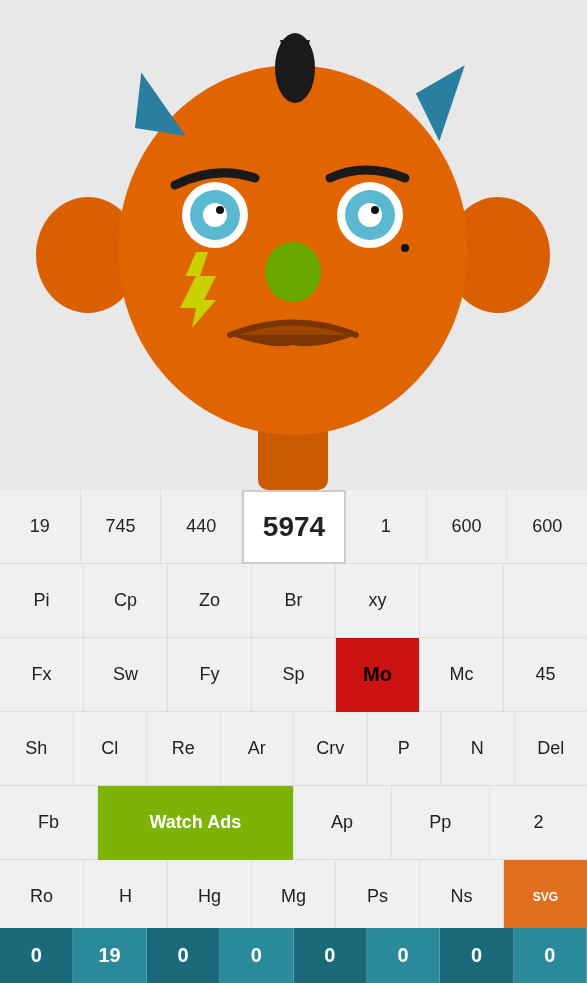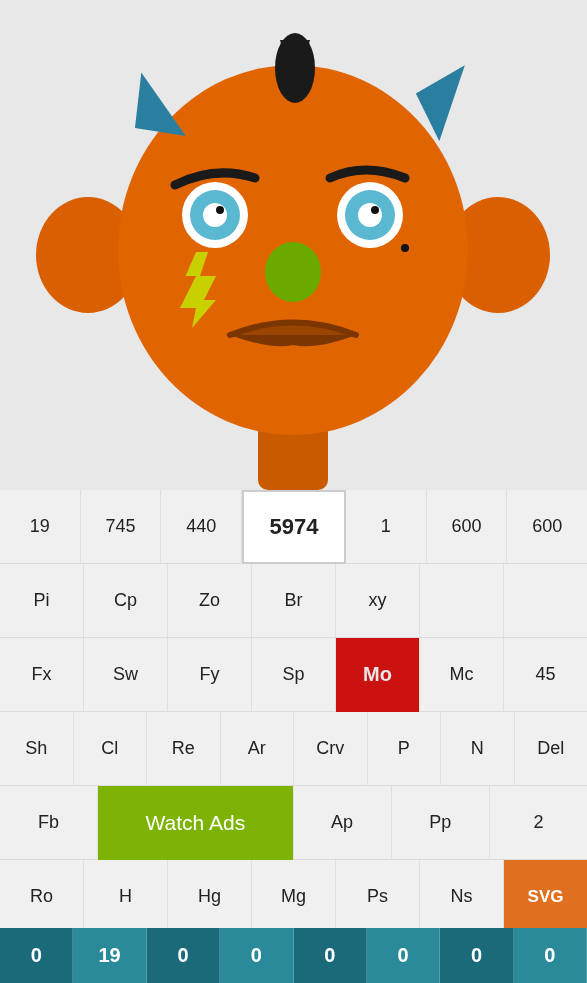--- a/index.html
+++ b/index.html
@@ -50,48 +50,48 @@
       color: #222;
       cursor: pointer;
       border-right: 1px solid #e0e0e0;
     }
 
     .grid-cell:last-child {
       border-right: none;
     }
 
     .cell-score {
-      font-size: 22px;
+      font-size: 28px;
       font-weight: bold;
       background: white;
       border: 2px solid #ccc;
       min-width: 80px;
       text-align: center;
       padding: 4px 10px;
     }
 
     .cell-red {
       background: #cc1111;
-      color: #e5e5e5;
+      color: #000000;
       font-weight: bold;
       font-size: 20px;
     }
 
     .cell-green {
       background: #7cb305;
       color: white;
-      font-weight: normal;
-      font-size: 21px;
+      font-weight: bold;
+      font-size: 18px;
     }
 
     .cell-orange {
       background: #e07020;
       color: white;
       font-weight: bold;
-      font-size: 17px;
+      font-size: 12px;
     }
 
     
     .bottom-bar {
       display: flex;
       height: 55px;
       position: absolute;
       bottom: 0;
       left: 0;
       width: 587px;

